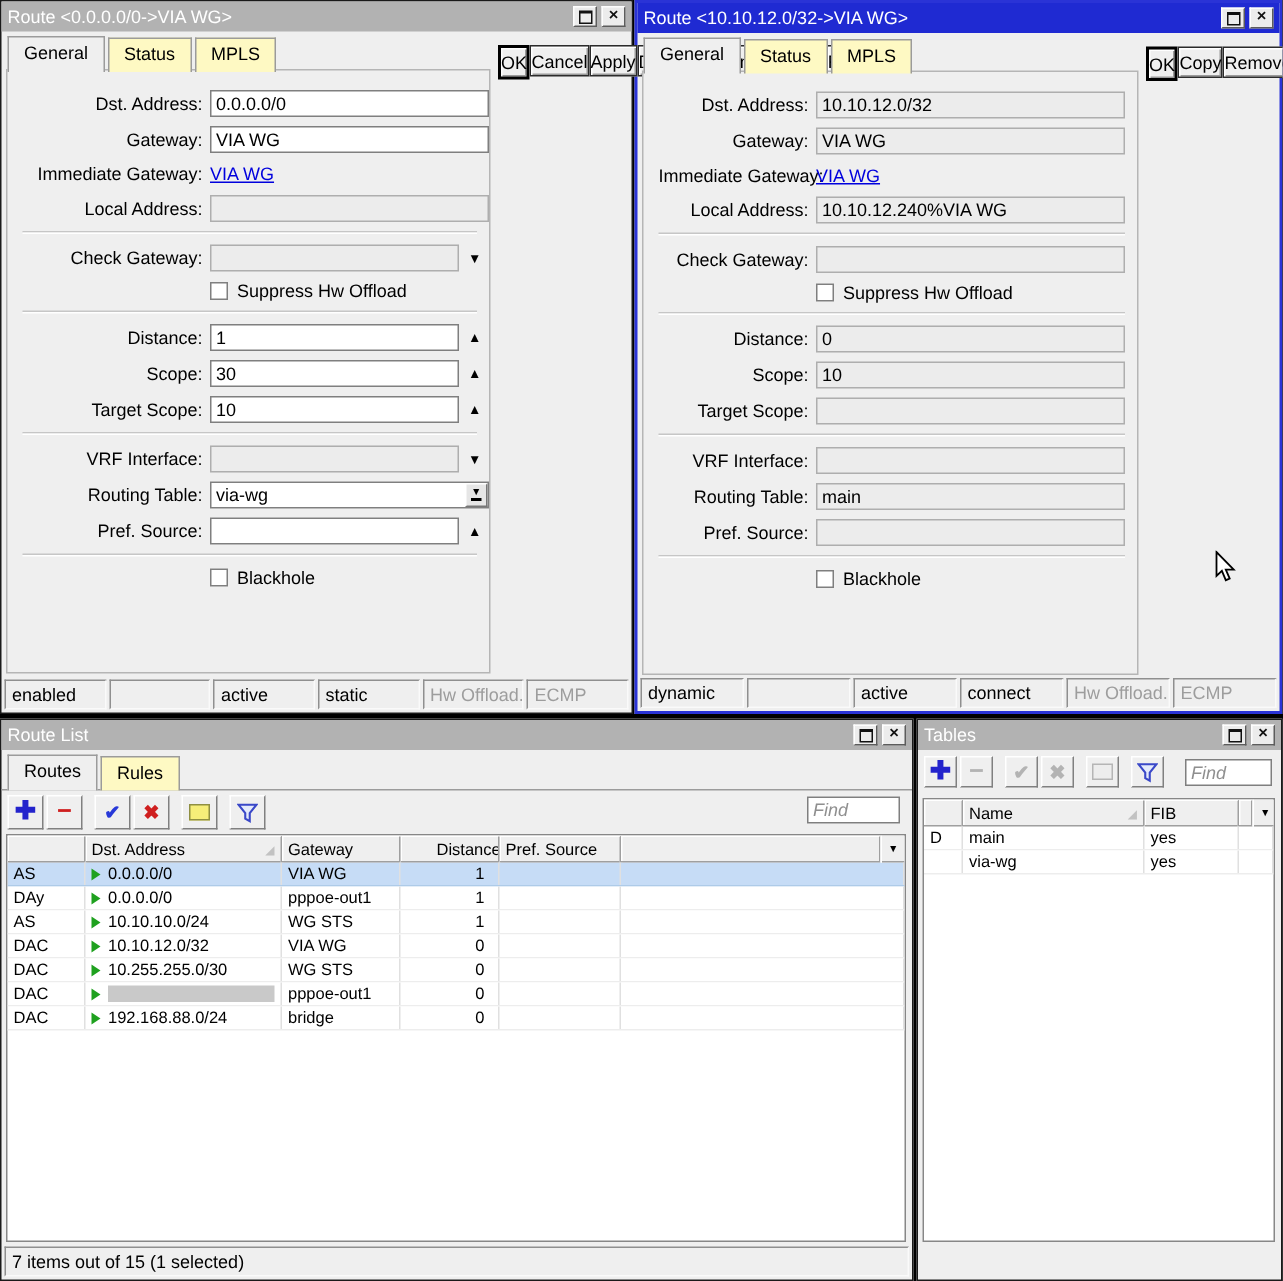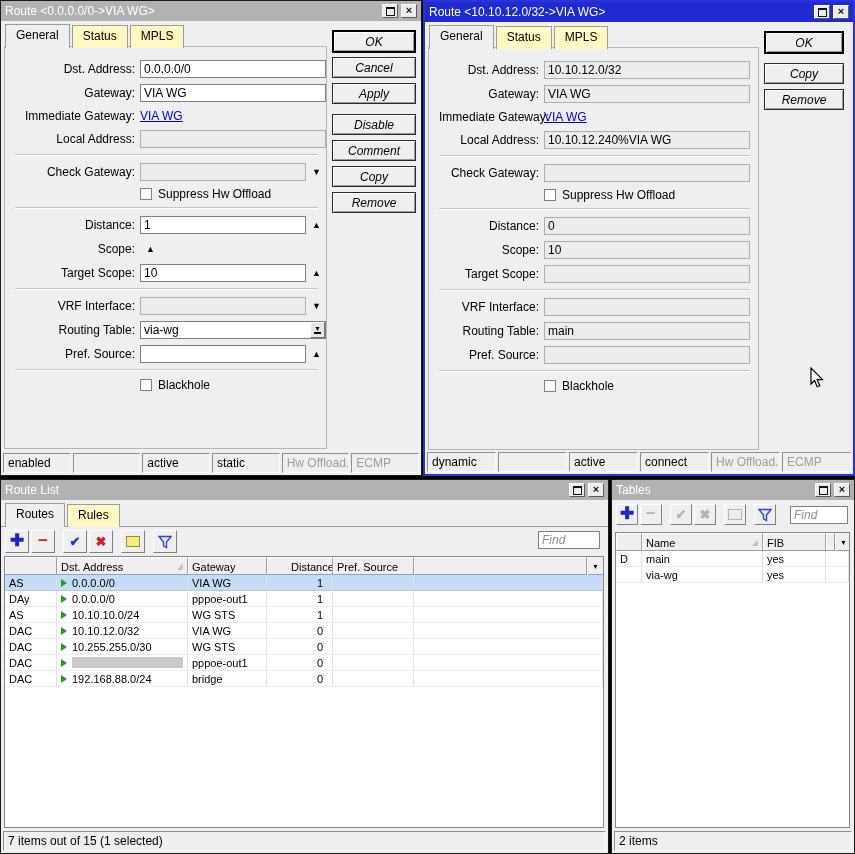--- a/index.html
+++ b/index.html
@@ -32,21 +32,21 @@
   .w186{width:186px;} .w166{width:166px;} .w206{width:206px;}
   .glyph{font-size:9px;margin-left:6px;color:#000;flex:none;line-height:1;}
   .fwrap{position:relative;display:inline-flex;flex:none;}
   .rtbtn{position:absolute;right:1px;top:1px;bottom:1px;width:15px;background:#e6e6e6;border:1px solid;border-color:#fff #777 #777 #fff;display:flex;align-items:center;justify-content:center;box-sizing:border-box;}
   .rtglyph{font-size:7px;border-bottom:2px solid #000;line-height:5px;padding-bottom:1px;}
   .sep{height:0;border-top:1px solid #c6c6c6;border-bottom:1px solid #fff;margin:2px 0 7px 0;}
   .chkrow{display:flex;align-items:center;height:13px;margin-bottom:7px;font-size:12px;}
   .chk{width:12px;height:12px;background:#fff;border:1px solid #7f7f7f;margin-right:6px;flex:none;box-sizing:border-box;}
   .link{color:#0000dd;text-decoration:underline;font-size:12px;cursor:pointer;}
   
-  .btncol{position:absolute;display:flex;flex-direction:column;z-index:2;font-style:italic;}
+  .btncol{position:absolute;display:flex;flex-direction:row;z-index:2;}
   .btn{height:21px;border:1px solid #2b2b2b;background:#efefef;font-size:12px;display:flex;align-items:center;justify-content:center;box-shadow:inset 1px 1px 0 #fff,inset -1px -1px 0 #9a9a9a;box-sizing:border-box;}
   .btn.default{border:2px solid #000;height:23px;}
   
   .sbar{position:absolute;left:2px;right:2px;bottom:2px;height:20px;display:flex;gap:2px;font-size:12px;}
   .sseg{flex:1;border:1px solid;border-color:#8f8f8f #fafafa #fafafa #8f8f8f;padding:2px 4px;white-space:nowrap;overflow:hidden;background:#efefef;box-sizing:border-box;}
   .sseg.off{color:#9d9d9d;}
   .sseg.wide{flex:none;width:100%;}
   
   .toolbar{position:absolute;display:flex;align-items:center;gap:2px;z-index:2;}
   .tool{width:24px;height:23px;background:#efefef;border:1px solid;border-color:#fff #808080 #808080 #fff;display:flex;align-items:center;justify-content:center;font-weight:bold;box-sizing:border-box;}
@@ -130,20 +130,21 @@
         <span>Suppress Hw Offload</span>
       </div>
       <div class="sep"></div>
       <div class="frow">
         <span class="flabel">Distance:</span>
         <input class="finput w166" readonly="" value="1" style="">
         <span class="glyph">▲</span>
       </div>
       <div class="frow">
         <span class="flabel">Scope:</span>
+        <input class="finput w166" readonly="" value="30" style="">
         <span class="glyph">▲</span>
       </div>
       <div class="frow">
         <span class="flabel">Target Scope:</span>
         <input class="finput w166" readonly="" value="10" style="">
         <span class="glyph">▲</span>
       </div>
       <div class="sep"></div>
       <div class="frow">
         <span class="flabel">VRF Interface:</span>
@@ -478,20 +479,17 @@
       <span class="gcell t-fib">yes</span>
       <span class="gcell gfill"></span>
     </div>
     <div class="grow">
       <span class="gcell t-flag"></span>
       <span class="gcell t-name">via-wg</span>
       <span class="gcell t-fib">yes</span>
       <span class="gcell gfill"></span>
     </div>
   </div>
-  <div class="sbar">
-    <div class="sseg wide">2 items</div>
-  </div>
 </div>
 
 <svg class="cursor" width="20" height="22" viewBox="0 0 20 22">
   <path d="M1 1 L1 17 L4.6 13.6 L7.2 19.8 L9.8 18.7 L7.2 12.7 L12.5 12.7 Z" fill="#fff" stroke="#000" stroke-width="1.2"></path>
 </svg>
 
 </body></html>

